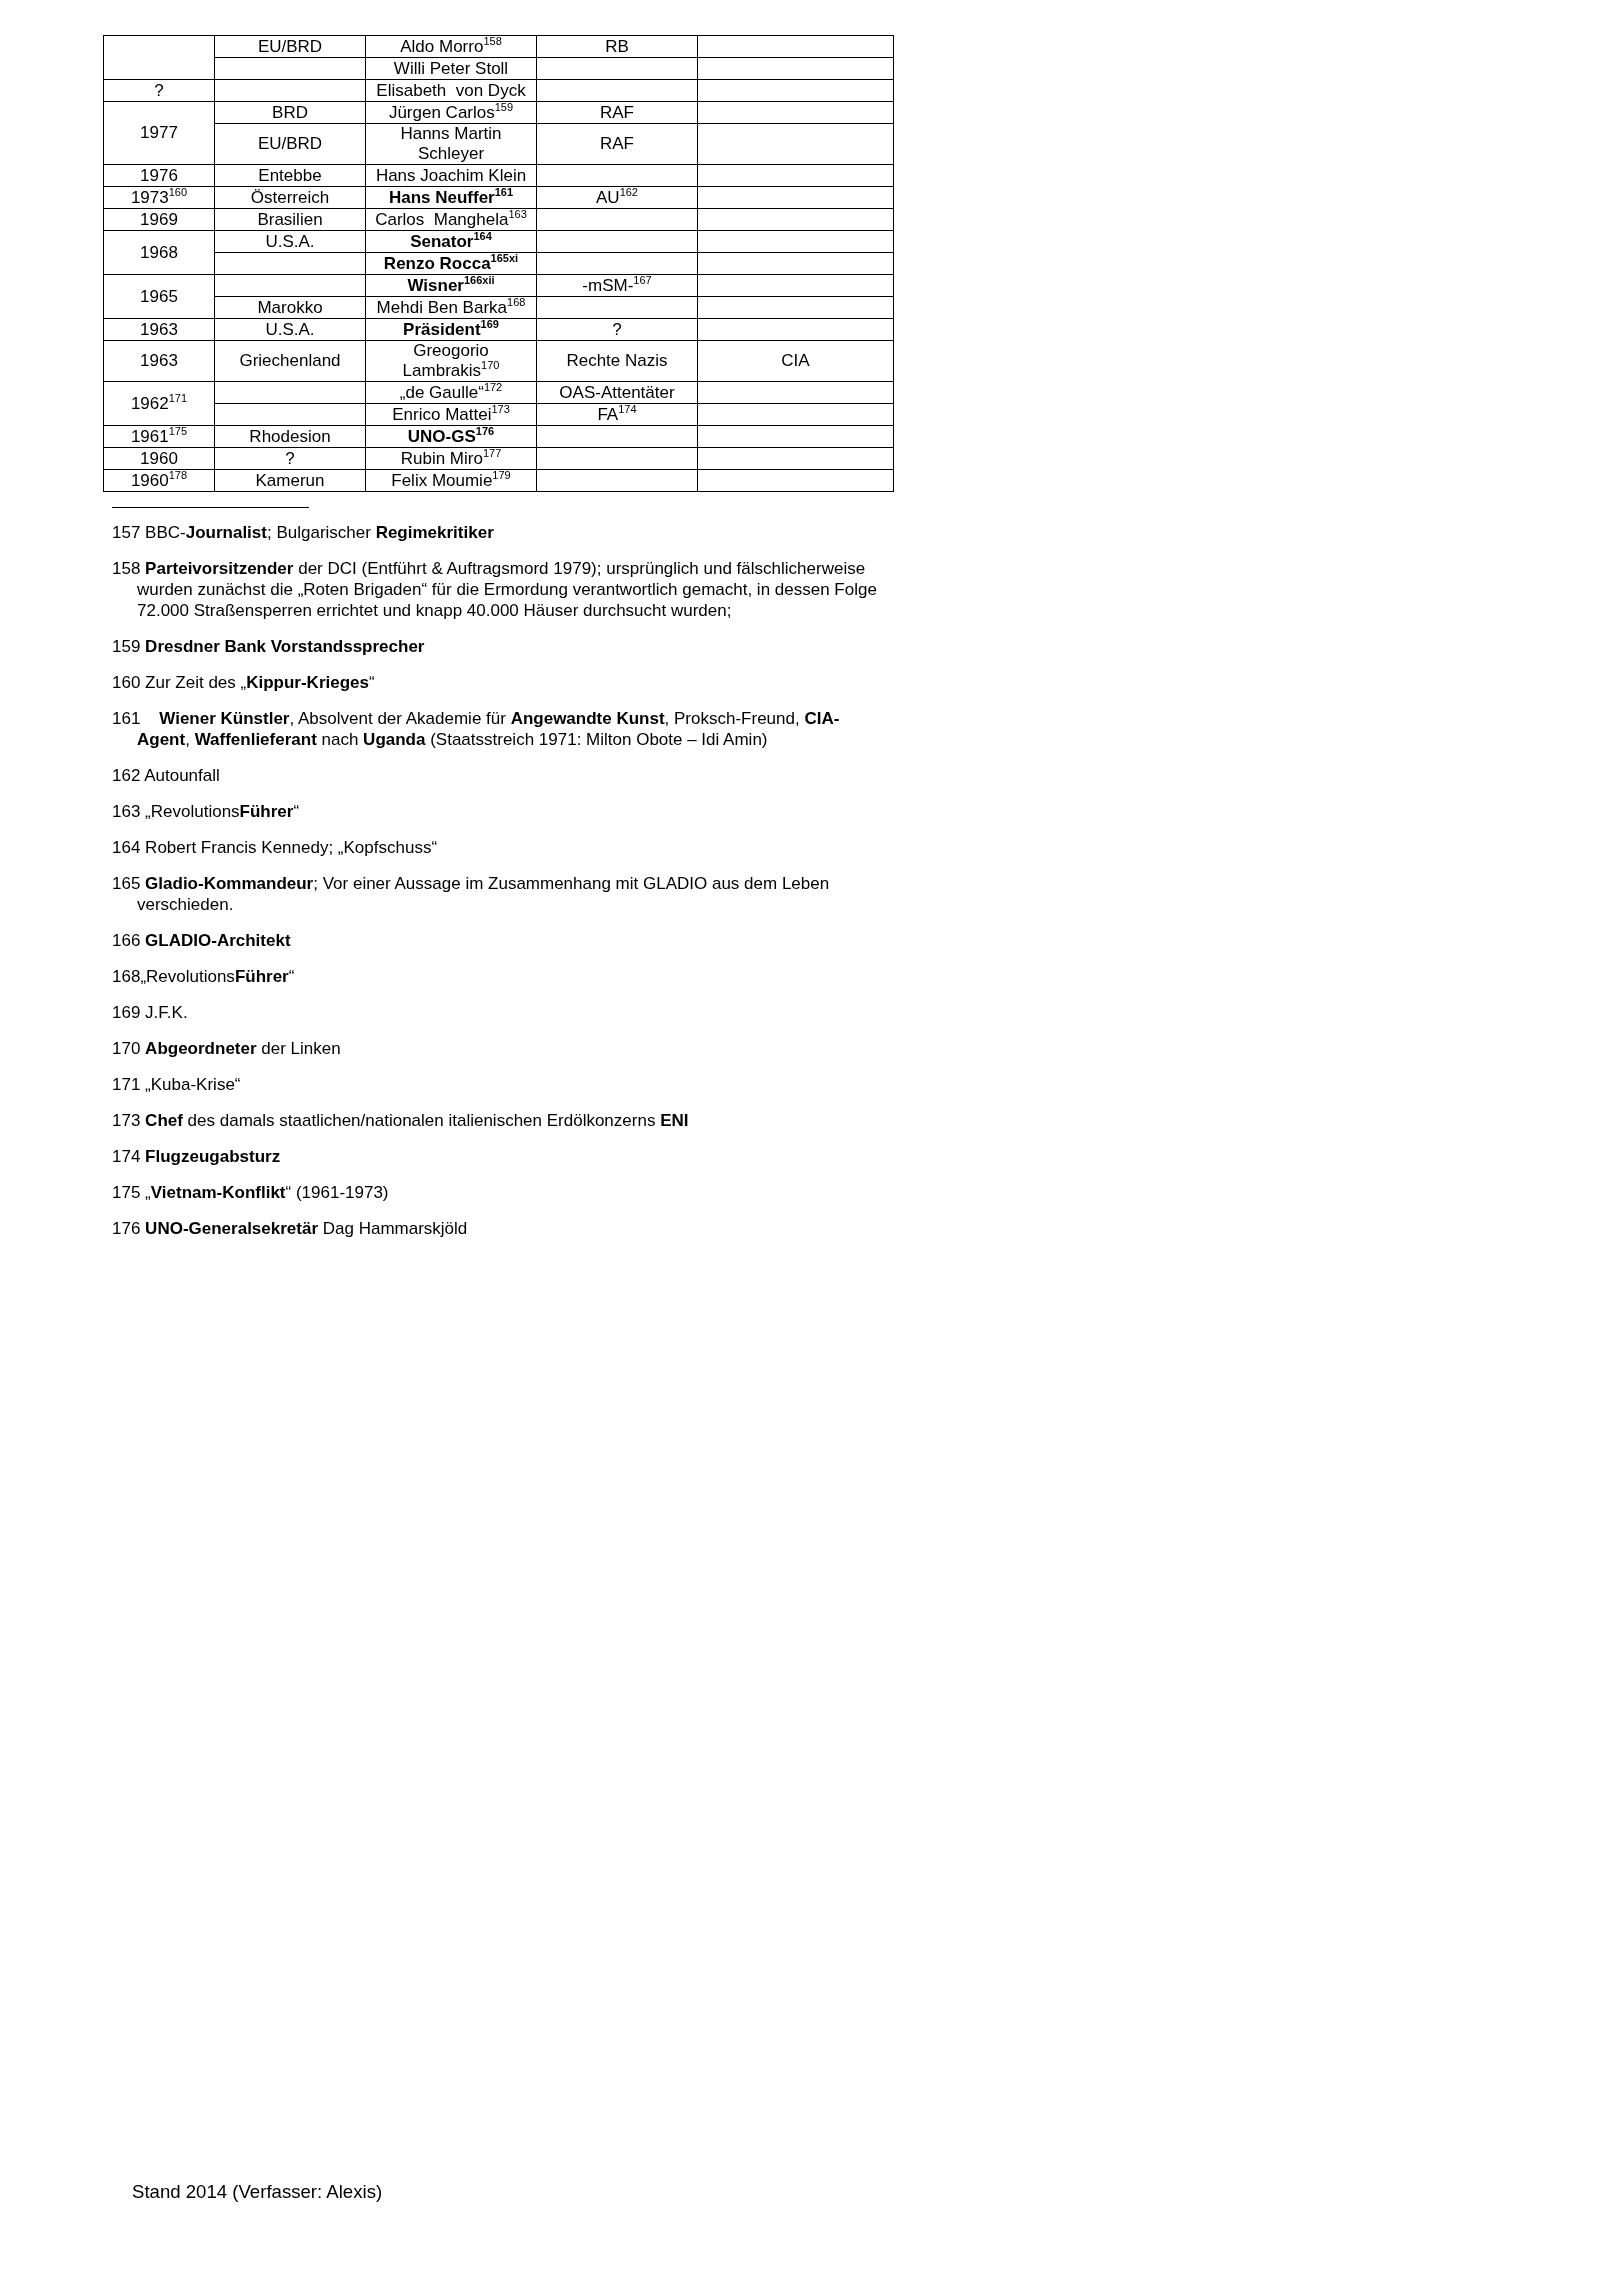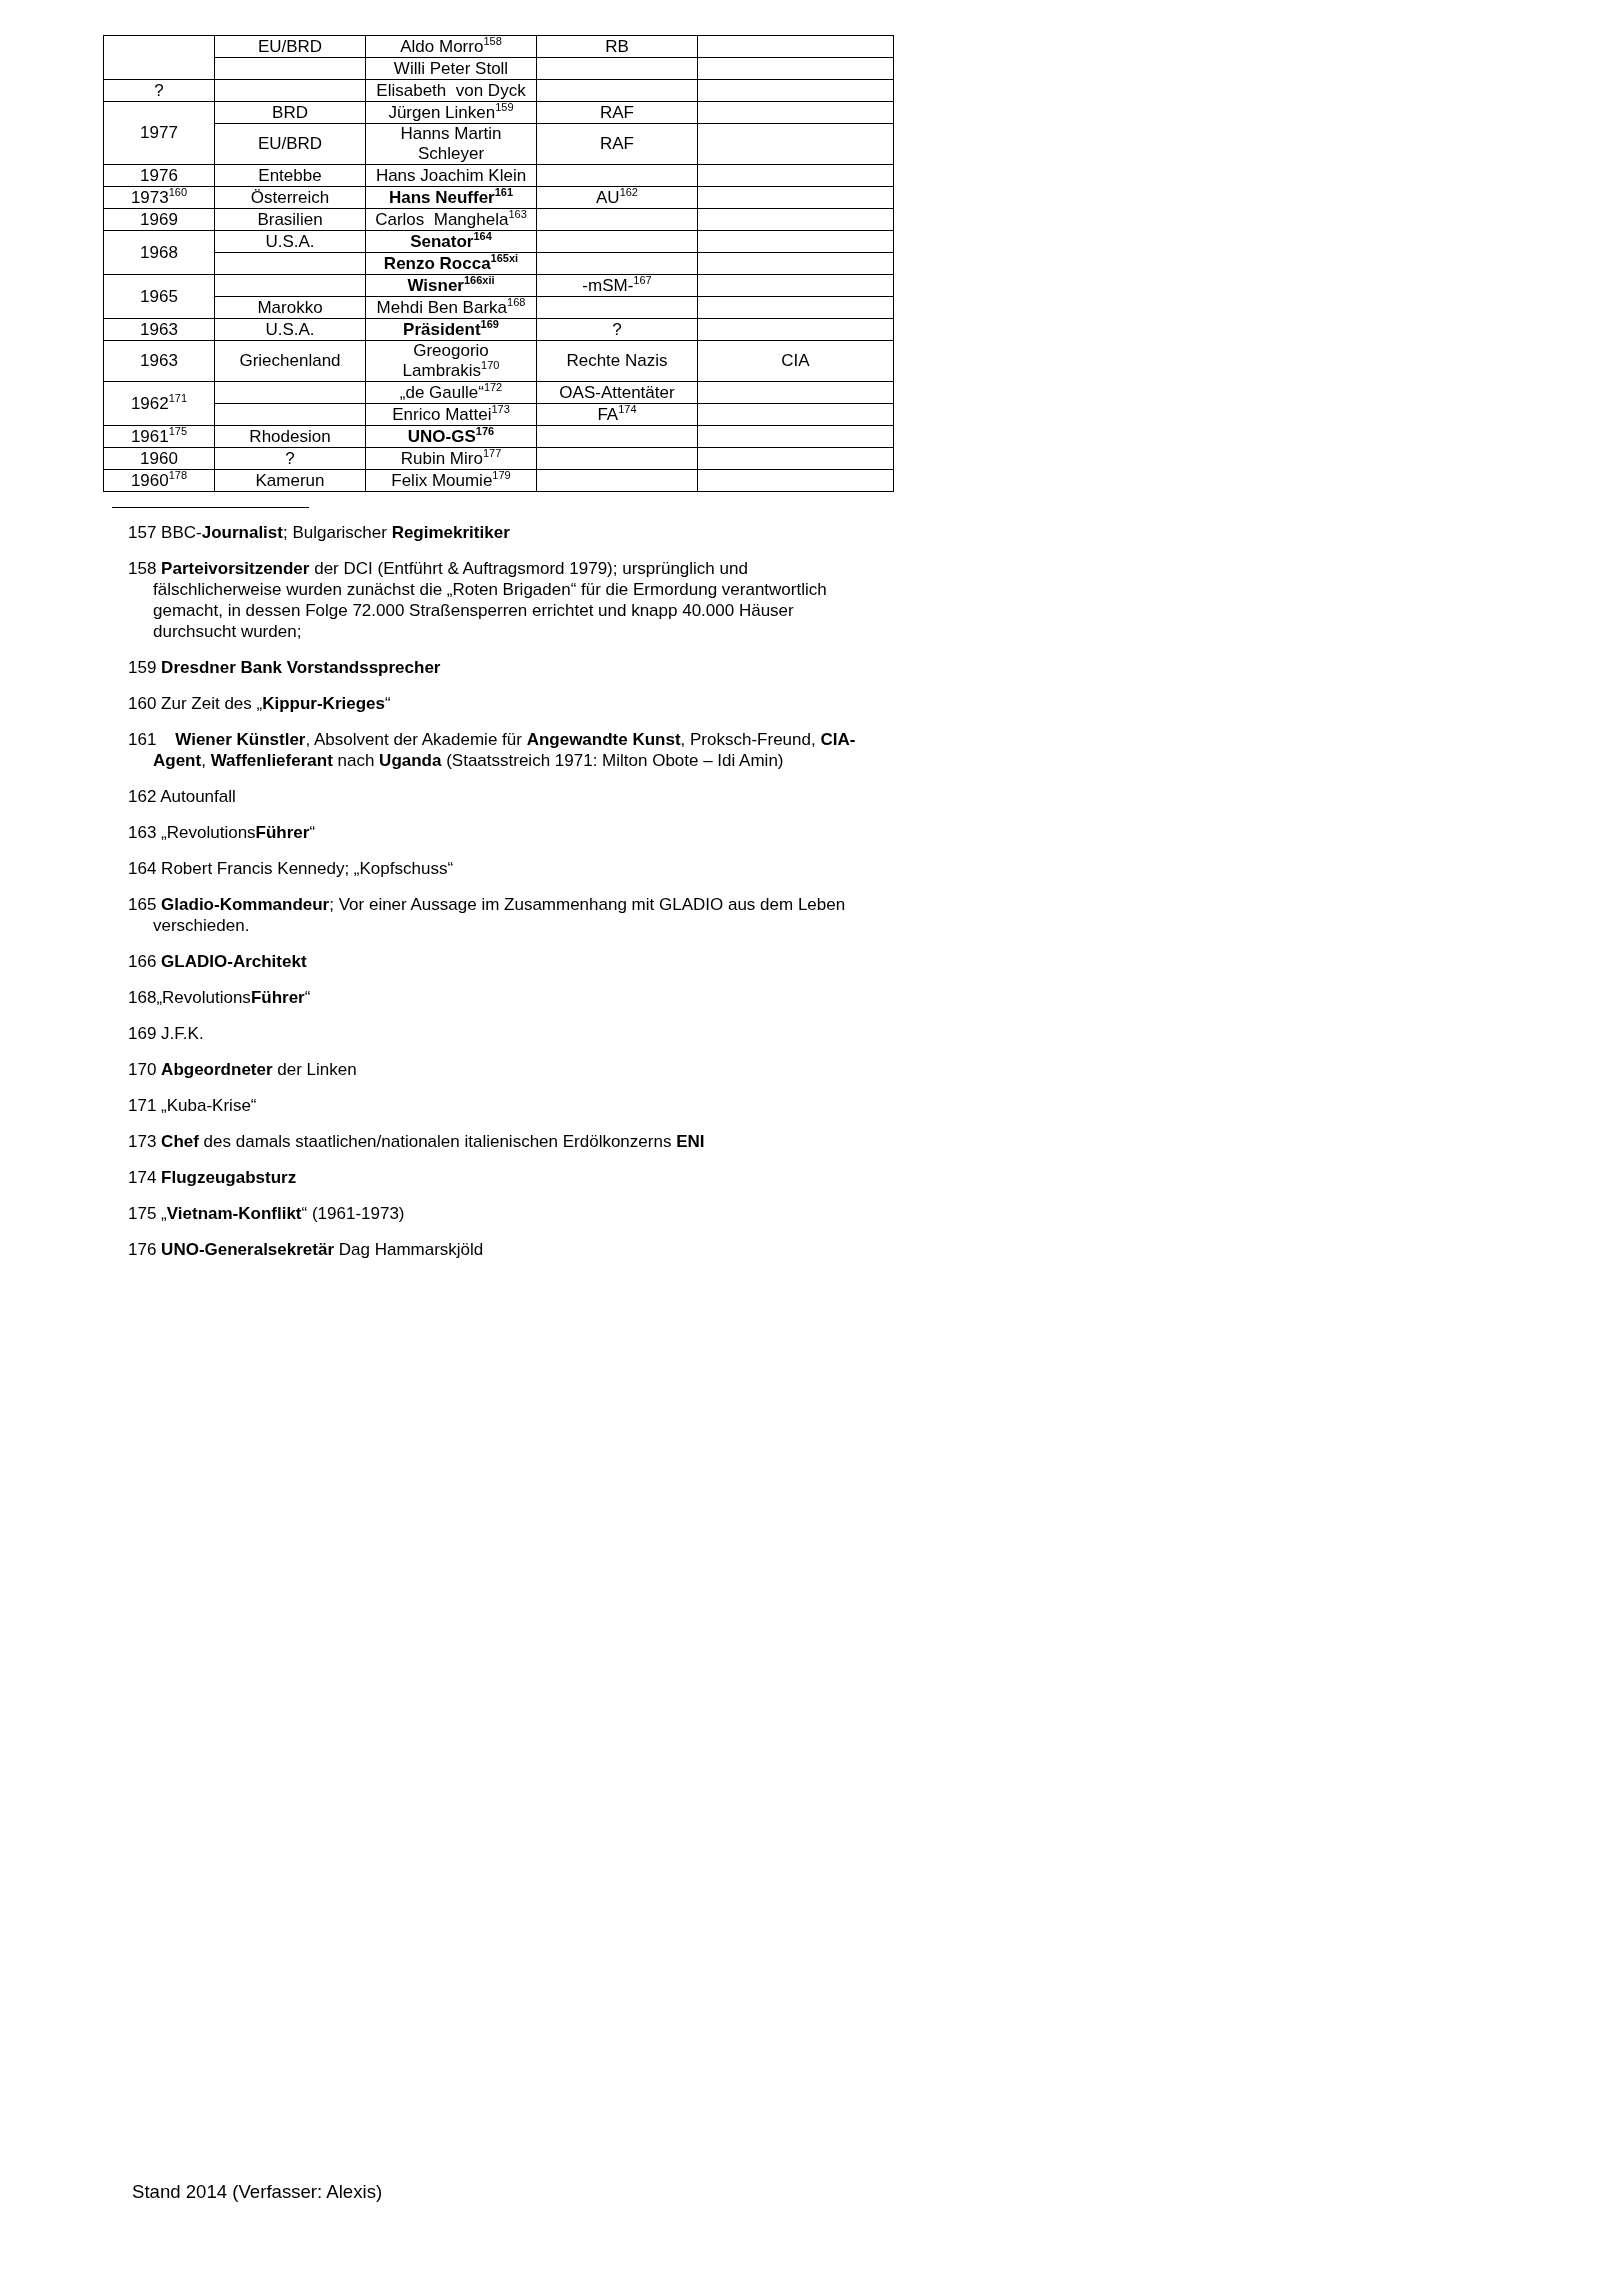--- a/index.html
+++ b/index.html
@@ -51,21 +51,21 @@
   }
   .footnotes {
     position: absolute;
     left: 112px;
     top: 522px;
     width: 765px;
     font-size: 17px;
     line-height: 21px;
   }
   .footnote {
-    margin: 0 0 15px 16px;
+    margin: 0 0 15px 0;
     padding-left: 25px;
     text-indent: -25px;
     white-space: pre-wrap;
   }
   .fn-num { white-space: pre; }
 
   
   .page-footer {
     position: absolute;
     left: 112px;
@@ -104,21 +104,21 @@
         <tr>
           <td><span>?</span></td>
           <td><span></span></td>
           <td><span>Elisabeth  von Dyck</span></td>
           <td><span></span></td>
           <td><span></span></td>
         </tr>
         <tr>
           <td rowspan="2"><span>1977</span></td>
           <td><span>BRD</span></td>
-          <td><span>Jürgen Linken</span><sup>159</sup></td>
+          <td><span>Jürgen Carlos</span><sup>159</sup></td>
           <td><span>RAF</span></td>
           <td><span></span></td>
         </tr>
         <tr>
           <td><span>EU/BRD</span></td>
           <td><span>Hanns Martin
 Schleyer</span></td>
           <td><span>RAF</span></td>
           <td><span></span></td>
         </tr>

